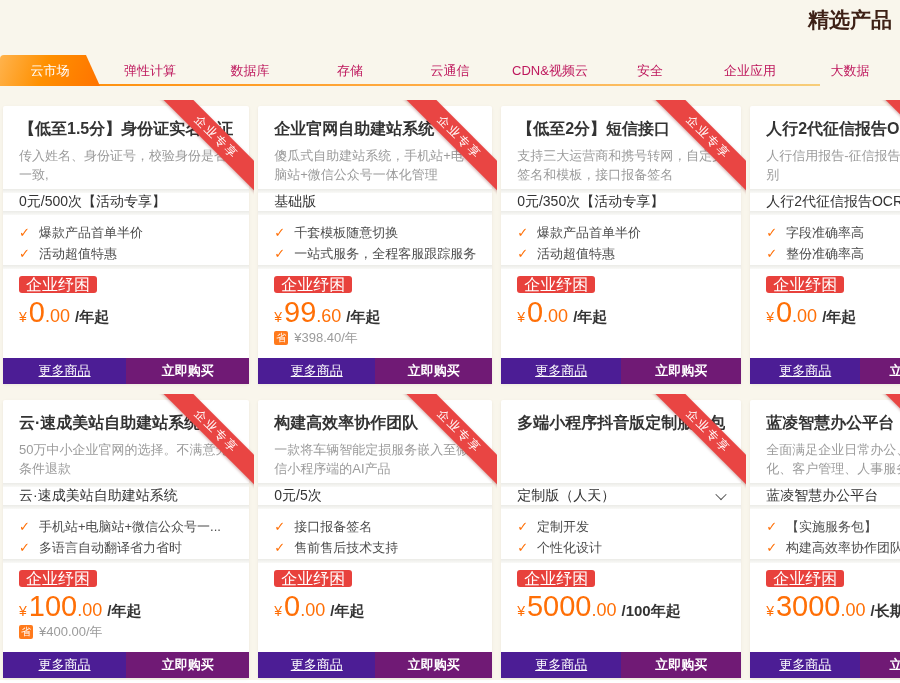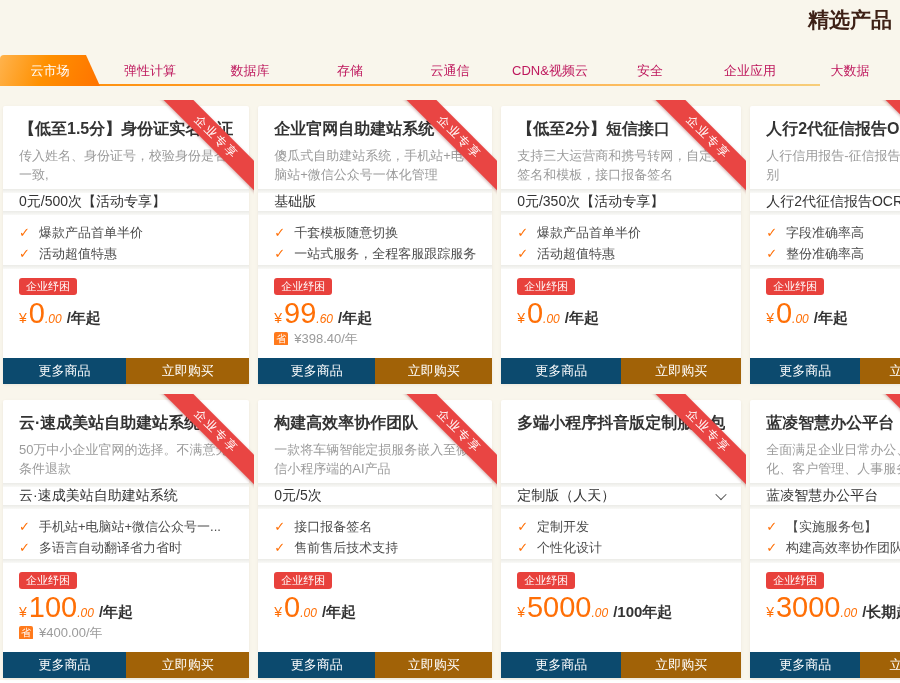--- a/index.html
+++ b/index.html
@@ -69,40 +69,40 @@
     width: 8px; height: 8px; flex: 0 0 8px;
     border-right: 1.6px solid #555; border-bottom: 1.6px solid #555;
     transform: rotate(45deg) translate(-1px,-1px);
   }
   .card-feats { list-style: none; height: 50px; padding: 7px 16px 0 16px; overflow: hidden; }
   .feat { display: flex; gap: 9px; font-size: 13px; color: #4c4c4c; line-height: 21px; white-space: nowrap; overflow: hidden; }
   .check { color: #ff6f06; font-weight: bold; }
   .card-price { height: 76px; padding: 7px 16px 0 16px; overflow: hidden; }
   .badge {
     display: inline-block; background: #e8413c; color: #fff;
-    font-size: 11px; line-height: 17px; padding: 0 7px; border-radius: 3px;
+    font-size: 16px; line-height: 17px; padding: 0 7px; border-radius: 3px;
   }
   .priceline { display: flex; align-items: baseline; margin-top: 3px; color: #ff6f06; white-space: nowrap; }
   .priceline .cur { font-size: 14px; margin-right: 2px; }
   .priceline .int { font-size: 29px; line-height: 30px; }
-  .priceline .dec { font-size: 12px; font-style: italic; }
+  .priceline .dec { font-size: 18px; }
   .priceline .unit { font-size: 15px; color: #333; font-weight: 600; margin-left: 5px; }
   .origline { display: flex; align-items: center; gap: 6px; margin-top: 2px; }
   .save-icon {
     width: 14px; height: 14px; background: #ff7a1c; border-radius: 2px;
     color: #fff; font-size: 10px; line-height: 14px; text-align: center; flex: 0 0 14px;
   }
   .orig { font-size: 13px; color: #9b9b9b; }
   .card-btns { margin-top: auto; display: flex; height: 26px; }
   .card-btns button {
     flex: 1; border: none; color: #fff; font-size: 13px; cursor: pointer;
     font-family: inherit; line-height: 26px; padding: 0;
   }
-  .btn-more { background: #0c4a6e; }
-  .btn-buy  { background: #a16207; }
+  .btn-more { background: #4c1d95; text-decoration: underline; }
+  .btn-buy  { background: #701a75; font-weight: bold; }
   
   .ribbon-wrap {
     position: absolute; top: -6px; right: -5px; width: 96px; height: 96px;
     overflow: hidden; pointer-events: none; z-index: 2;
   }
   .ribbon-band {
     position: absolute; left: -12px; top: 27px; width: 140px; height: 21px;
     background: #e94543; color: #fff; text-align: center;
     font-size: 12px; line-height: 21px; letter-spacing: 2px;
     transform: rotate(45deg);

